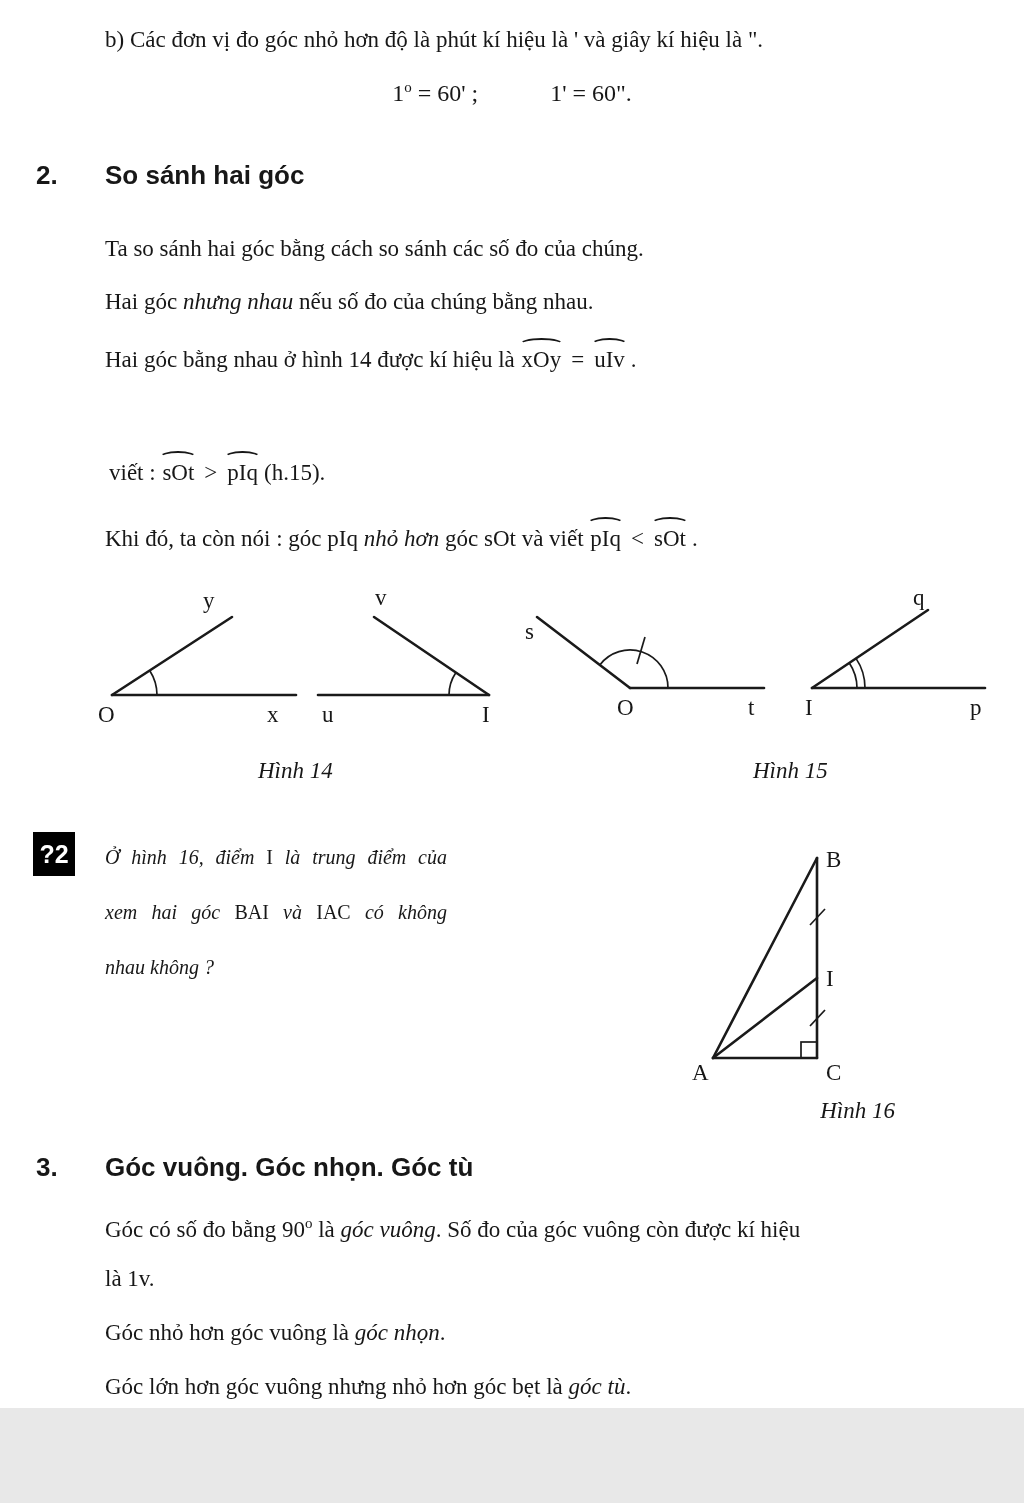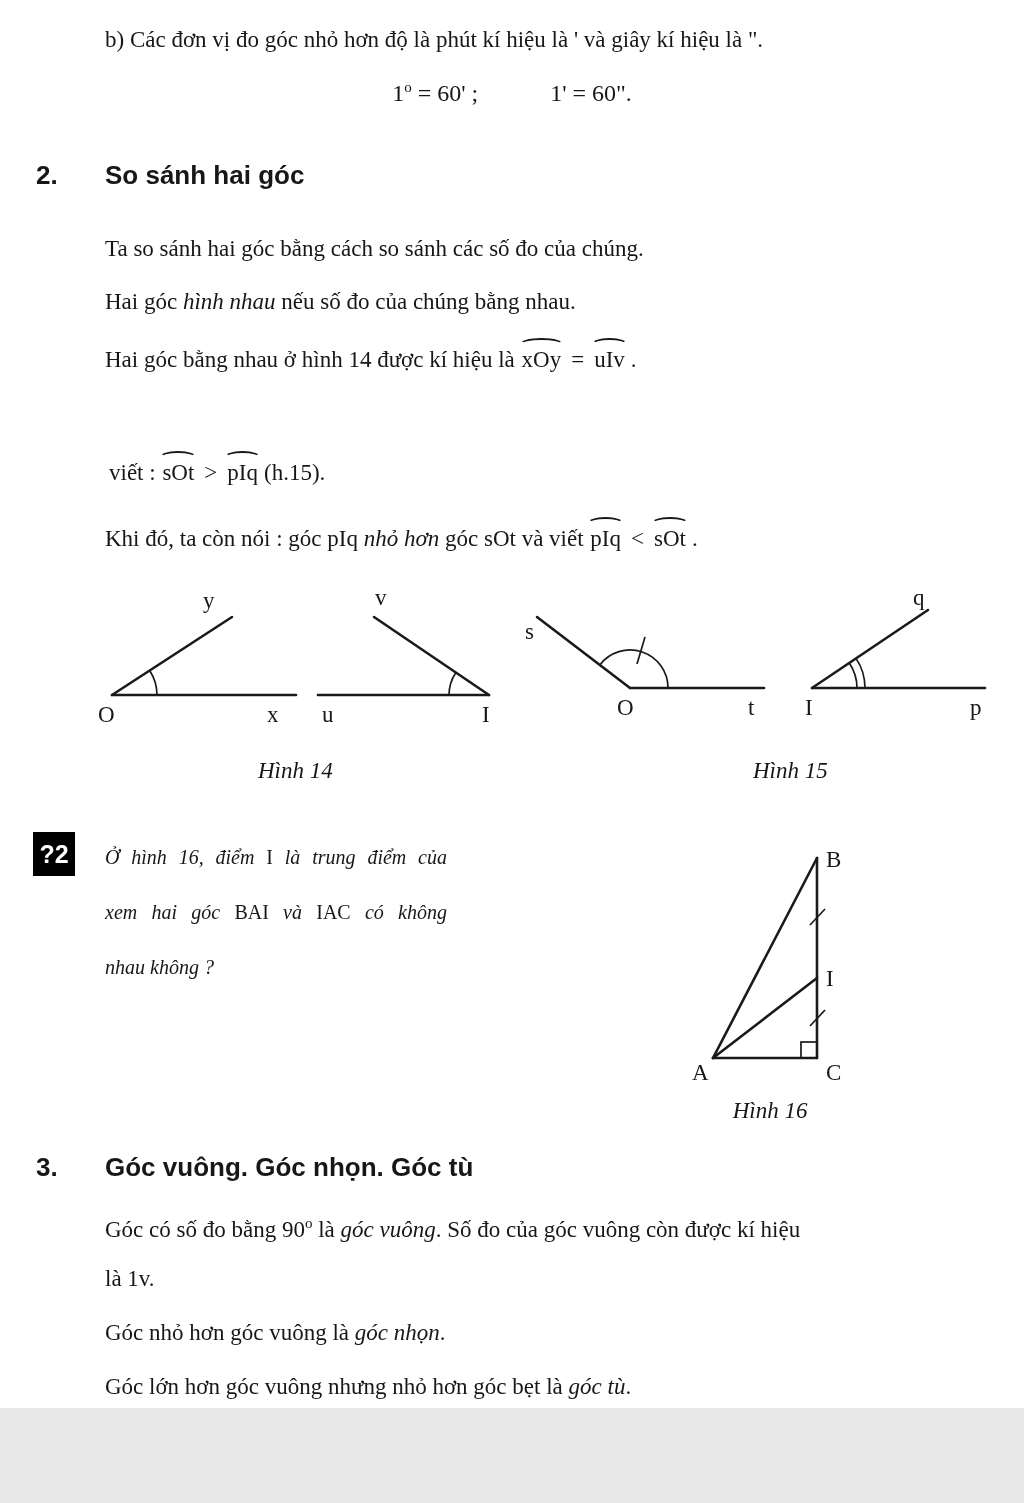--- a/index.html
+++ b/index.html
@@ -51,21 +51,21 @@
 
   <div class="abs body-line" style="left:105px; top:27px;">b) Các đơn vị đo góc nhỏ hơn độ là phút kí hiệu là ' và giây kí hiệu là ".</div>
 
   <div class="abs formula" style="left:0; top:80px;"><span><span>1</span><sup class="deg">o</sup><span> = 60' ;</span></span><span class="gap"></span><span>1' = 60".</span></div>
 
   <div class="abs heading-num" style="left:36px; top:160px;">2.</div>
   <div class="abs heading-title" style="left:105px; top:160px;">So sánh hai góc</div>
 
   <div class="abs body-line" style="left:105px; top:236px;">Ta so sánh hai góc bằng cách so sánh các số đo của chúng.</div>
 
-  <div class="abs body-line" style="left:105px; top:289px;"><span>Hai góc </span><span class="it">hình nhau</span><span> nếu số đo của chúng bằng nhau.</span></div>
+  <div class="abs body-line" style="left:105px; top:289px;"><span>Hai góc </span><span class="it">nhưng nhau</span><span> nếu số đo của chúng bằng nhau.</span></div>
 
   <div class="abs body-line" style="left:105px; top:347px;"><span>Hai góc bằng nhau ở hình 14 được kí hiệu là </span><span class="hat">xOy</span><span class="op">=</span><span class="hat">uIv</span><span class="tail">.</span></div>
 
 
   <div class="abs body-line" style="left:109px; top:460px;"><span>viết : </span><span class="hat">sOt</span><span class="op">&gt;</span><span class="hat">pIq</span><span class="tail">(h.15).</span></div>
 
   <div class="abs body-line" style="left:105px; top:526px;"><span>Khi đó, ta còn nói : góc pIq </span><span class="it">nhỏ hơn</span><span> góc sOt và viết </span><span class="hat">pIq</span><span class="op">&lt;</span><span class="hat">sOt</span><span class="tail">.</span></div>
 
   <svg class="abs" style="left:0; top:575px;" width="1024" height="220" viewBox="0 0 1024 220">
 
@@ -115,21 +115,21 @@
     <line class="stroke" x1="93" y1="218" x2="197" y2="218"></line>
     <line class="stroke" x1="93" y1="218" x2="197" y2="138"></line>
     <line class="arc" x1="190" y1="85" x2="205" y2="69"></line>
     <line class="arc" x1="190" y1="186" x2="205" y2="170"></line>
     <rect x="181" y="202" width="16" height="16" fill="none" stroke="#1a1a1a" stroke-width="1.7"></rect>
     <text x="206" y="27">B</text>
     <text x="206" y="146">I</text>
     <text x="72" y="240">A</text>
     <text x="206" y="240">C</text>
   </svg>
-  <div class="abs fig-caption" style="left:645px; top:1098px; width:250px;">Hình 16</div>
+  <div class="abs fig-caption" style="left:645px; top:1098px; width:250px;text-align:right;">Hình 16</div>
 
   <div class="abs heading-num" style="left:36px; top:1152px;">3.</div>
   <div class="abs heading-title" style="left:105px; top:1152px;">Góc vuông. Góc nhọn. Góc tù</div>
 
   <div class="abs body-line" style="left:105px; top:1217px;"><span>Góc có số đo bằng </span><span>90</span><sup class="deg">o</sup><span> là </span><span class="it">góc vuông</span><span>. Số đo của góc vuông còn được kí hiệu</span></div>
   <div class="abs body-line" style="left:105px; top:1266px;">là 1v.</div>
 
   <div class="abs body-line" style="left:105px; top:1320px;"><span>Góc nhỏ hơn góc vuông là </span><span class="it">góc nhọn</span><span>.</span></div>
 
   <div class="abs body-line" style="left:105px; top:1374px;"><span>Góc lớn hơn góc vuông nhưng nhỏ hơn góc bẹt là </span><span class="it">góc tù</span><span>.</span></div>

